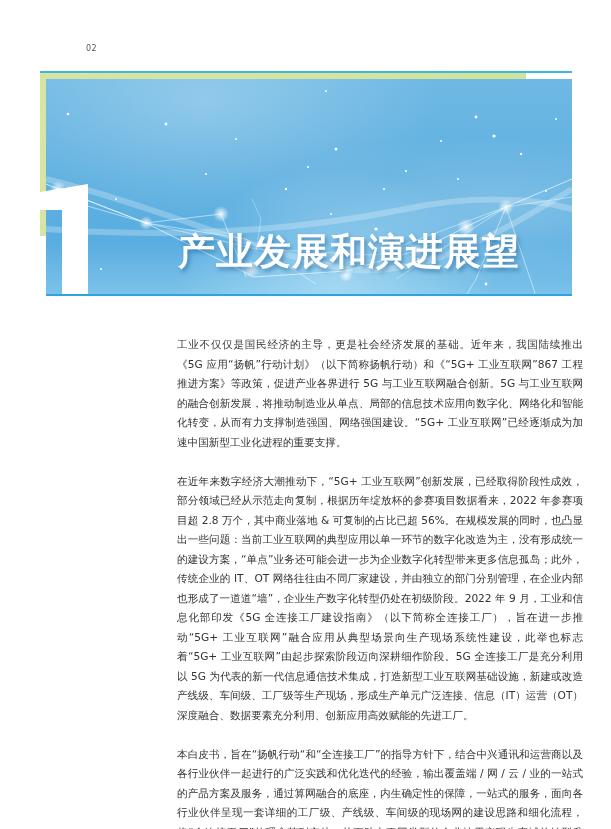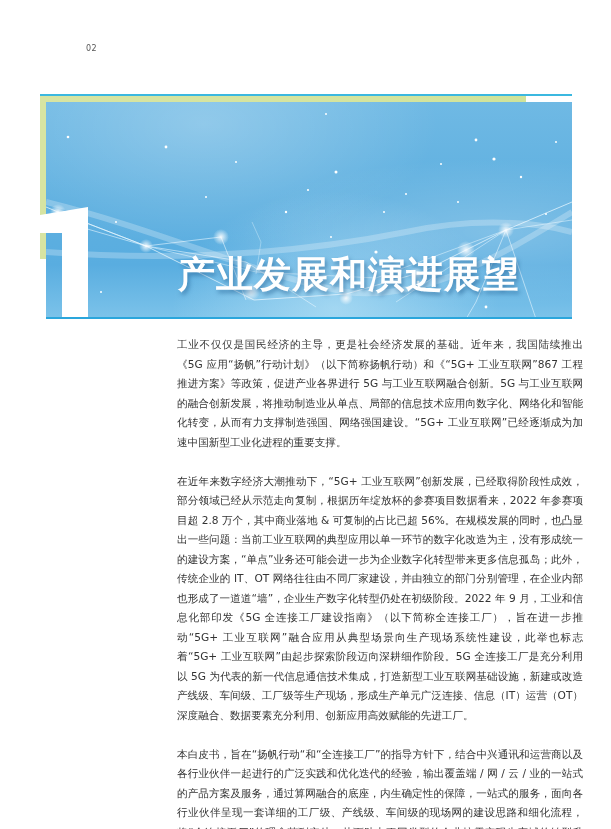--- a/index.html
+++ b/index.html
@@ -1,20 +1,20 @@
 <!DOCTYPE html>
 <html><head>
 <meta charset="utf-8">
 <style>
   html, body { margin: 0; padding: 0; background: #ffffff; }
   body { width: 611px; height: 829px; position: relative; overflow: hidden;
          font-family: "DejaVu Sans", "Liberation Sans", sans-serif; }
   .page-num { position: absolute; left: 40px; top: 44px; font-size: 8px; color: #555; letter-spacing: 0.3px; margin-left: 46px; }
 
-  .banner { position: absolute; left: 40px; top: 94px; width: 452px; height: 225px; }
+  .banner { position: absolute; left: 40px; top: 71px; width: 452px; height: 225px; }
   .banner .top-line { position: absolute; left: 0; top: 0; width: 532px; height: 2px; background: #3bb8e0; }
   .banner .green-top { position: absolute; left: 0; top: 2px; width: 486px; height: 6px;
          background: linear-gradient(90deg, #d7e4a2 0%, #d4e49e 70%, #cfe39a 100%); }
   .banner .green-left { position: absolute; left: 0; top: 2px; width: 6px; height: 163px; background: #d7e4a2; }
   .banner .photo { position: absolute; left: 6px; top: 8px; width: 526px; height: 217px;
          background:
            radial-gradient(ellipse at 30% 10%, rgba(255,255,255,0.25), rgba(255,255,255,0) 45%),
            radial-gradient(ellipse at 85% 60%, rgba(255,255,255,0.22), rgba(255,255,255,0) 40%),
            radial-gradient(ellipse at 55% 95%, rgba(200,235,250,0.55), rgba(255,255,255,0) 40%),
            linear-gradient(180deg, #6fb9e4 0%, #5fb0e0 45%, #59ade0 75%, #7cc3ea 100%);

